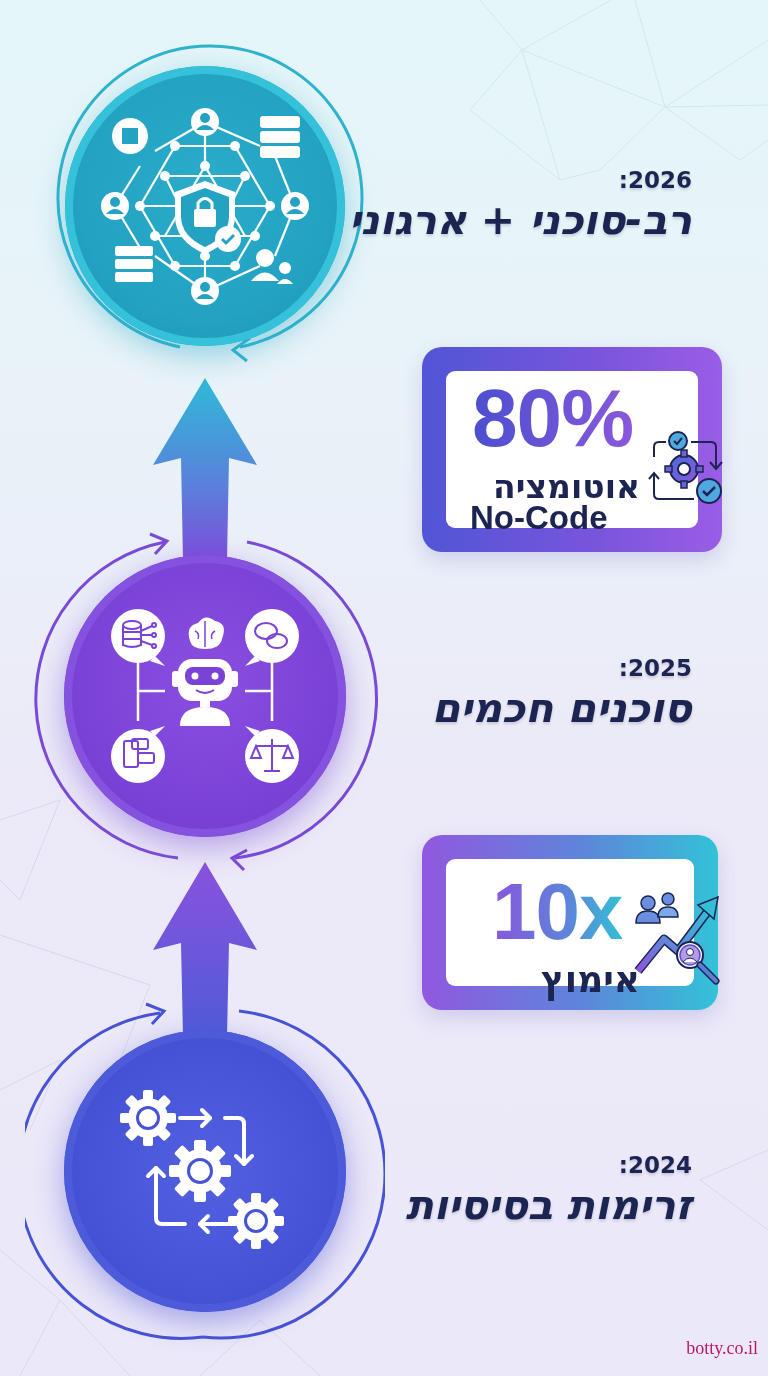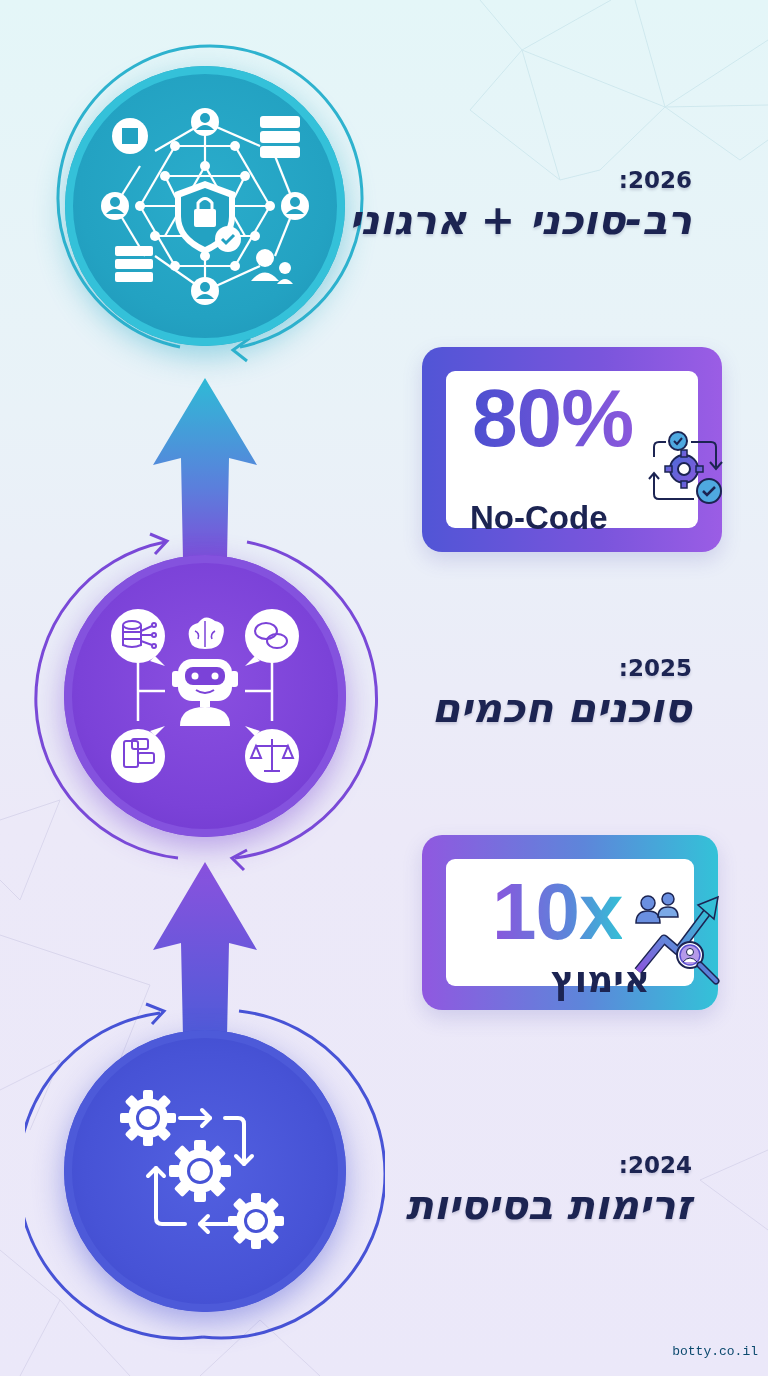--- a/index.html
+++ b/index.html
@@ -50,24 +50,24 @@
   .big-num { position: absolute; font-weight: bold; font-family: "Liberation Sans", sans-serif; letter-spacing: -1px; }
   .num-80 { left: 26px; top: 2px; font-size: 82px; line-height: 90px;
     background: linear-gradient(90deg, #4b4fd0, #8a58dc);
     -webkit-background-clip: text; background-clip: text; color: transparent; }
   .num-10 { left: 46px; top: 10px; font-size: 80px; line-height: 86px;
     background: linear-gradient(90deg, #8a55dd, #5b86da 60%, #34bfd6);
     -webkit-background-clip: text; background-clip: text; color: transparent; }
   .card-label { position: absolute; color: #1c2452; font-weight: bold; font-family: "DejaVu Sans", sans-serif; }
   .lbl-auto { left: 24px; top: 96px; font-size: 33px; direction: rtl; width: 170px; text-align: right; }
   .lbl-nocode { left: 24px; top: 128px; font-size: 33px; font-family: "Liberation Sans", sans-serif; }
-  .lbl-adopt { left: 64px; top: 100px; font-size: 36px; direction: rtl; width: 140px; text-align: right; }
+  .lbl-adopt { left: 54px; top: 100px; font-size: 36px; direction: rtl; width: 140px; text-align: right; }
 
   .card-icon { position: absolute; }
-  .watermark { position: absolute; right: 10px; bottom: 17px; font-size: 13px; color: #0c4a6e; font-family: Liberation Mono, monospace; }
+  .watermark { position: absolute; right: 10px; bottom: 17px; font-size: 18px; color: #be185d; font-family: Liberation Serif, serif; }
 </style>
 </head>
 <body>
 
 <svg class="bg-lines" viewBox="0 0 768 1376">
   <g stroke="#c6e3ea" stroke-width="1" fill="none" opacity="0.7">
     <polyline points="480,0 522,50 611,0"></polyline>
     <polyline points="522,50 470,110 560,180 522,50"></polyline>
     <polyline points="522,50 665,107 635,0"></polyline>
     <polyline points="665,107 768,40"></polyline>
@@ -194,20 +194,21 @@
   </div>
   <div class="stage-text" style="top:160px;">
     <div class="stage-year">:2026</div>
     <div class="stage-title">רב-סוכני + ארגוני</div>
   </div>
 </div>
 
 <div class="stat-card card-80">
   <div class="inner">
     <div class="big-num num-80">80%</div>
+    <div class="card-label lbl-auto">אוטומציה</div>
     <div class="card-label lbl-nocode">No-Code</div>
     <svg class="card-icon" style="left:200px;top:58px;" width="80" height="80" viewBox="0 0 80 80">
       <defs>
         <linearGradient id="gi1" x1="0" y1="0" x2="1" y2="1">
           <stop offset="0" stop-color="#4a6bd8"></stop>
             <stop offset="1" stop-color="#8a58dc"></stop>
         </linearGradient>
       </defs>
       <path d="M8 45 L8 65 Q8 70 13 70 L48 70" stroke="#1c2452" stroke-width="2" fill="none"></path>
       <polyline points="3,50 8,44 13,50" stroke="#1c2452" stroke-width="2" fill="none"></polyline>

